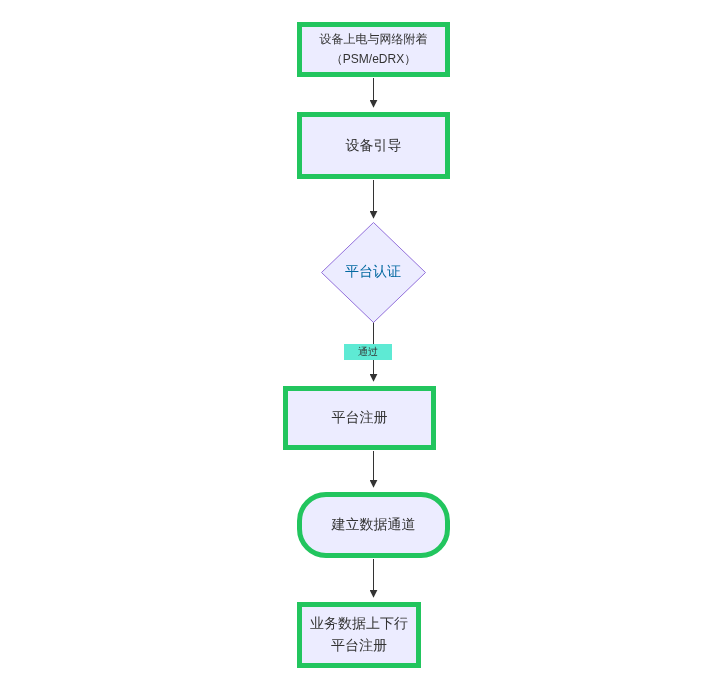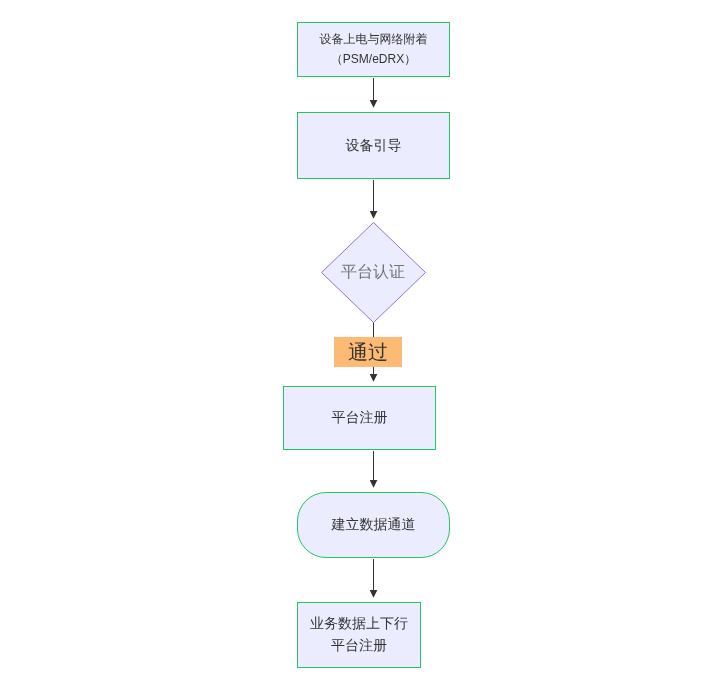--- a/index.html
+++ b/index.html
@@ -13,51 +13,51 @@
   }
   .edges-svg {
     position: absolute;
     left: 0; top: 0;
     width: 726px; height: 700px;
   }
   .node {
     position: absolute;
     box-sizing: border-box;
     background: #ececff;
-    border: 1px solid #22c55e;
+    border: 5px solid #22c55e;
     color: #333333;
     display: flex;
     flex-direction: column;
     align-items: center;
     justify-content: center;
     text-align: center;
     font-size: 14px;
     line-height: 1.55;
   }
   .node.small { font-size: 12px; line-height: 1.65; }
   .node-power    { left: 297px; top: 22px;  width: 153px; height: 55px; }
   .node-boot     { left: 297px; top: 112px; width: 153px; height: 67px; }
   .node-register { left: 283px; top: 386px; width: 153px; height: 64px; }
   .node-channel  { left: 297px; top: 492px; width: 153px; height: 66px; border-radius: 29px; }
   .node-business { left: 297px; top: 602px; width: 124px; height: 66px; }
   .diamond-label {
     position: absolute;
     left: 373px; top: 272px;
     transform: translate(-50%, -50%);
-    color: #737373;
-    font-size: 16px;
+    color: #0369a1;
+    font-size: 14px;
     white-space: nowrap;
   }
   .edge-label {
     position: absolute;
     left: 368px; top: 352px;
     transform: translate(-50%, -50%);
-    background: #fdba74;
+    background: #5eead4;
     color: #333333;
-    font-size: 20px;
+    font-size: 10px;
     line-height: 1.4;
     padding: 1px 14px;
     white-space: nowrap;
   }
 </style>
 </head>
 <body>
 
 <div class="canvas">
 

